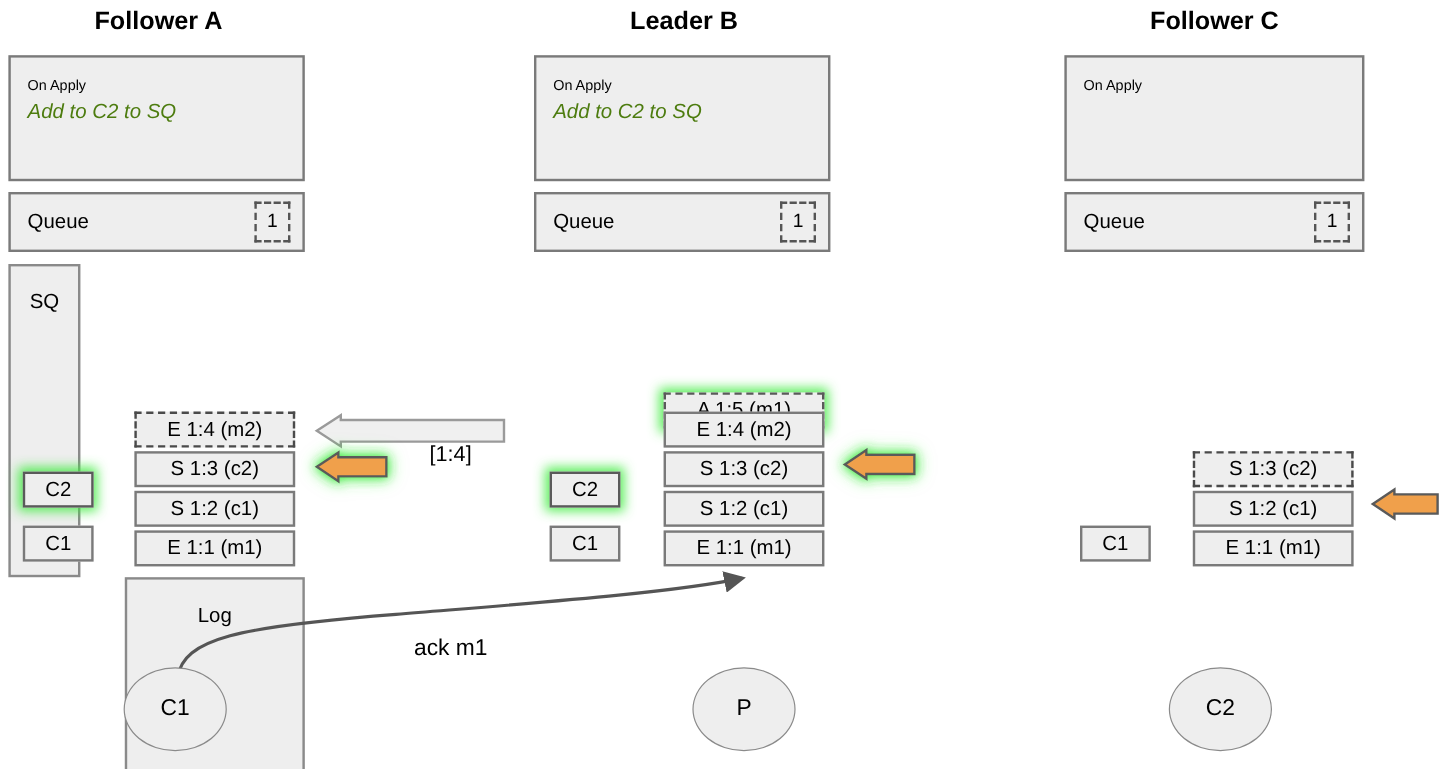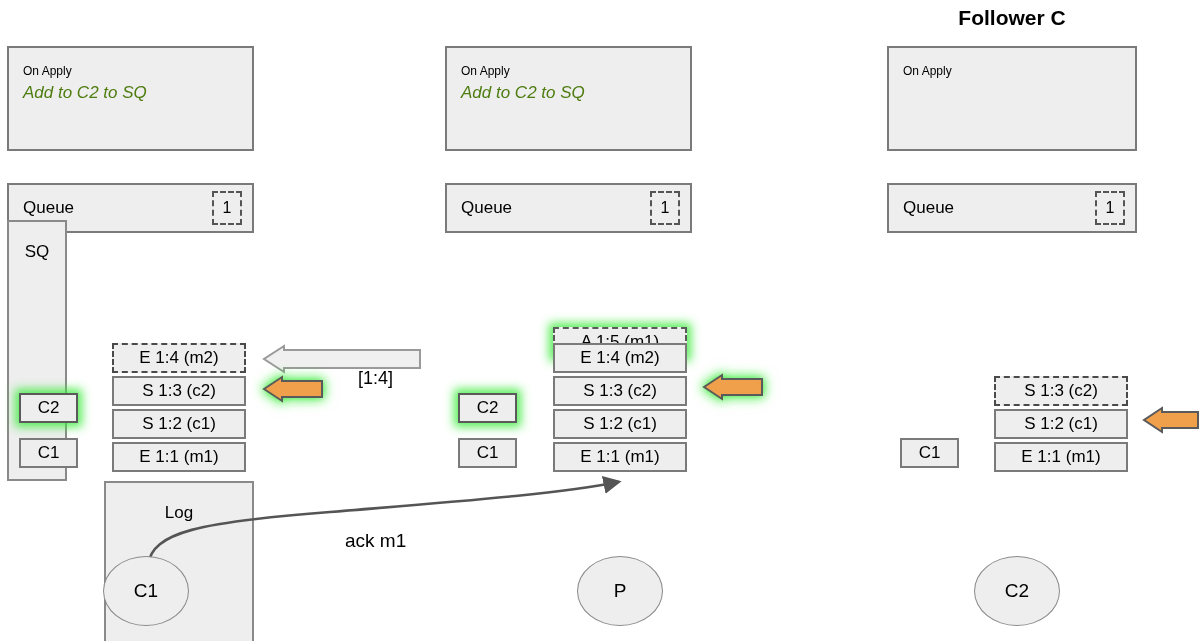--- a/index.html
+++ b/index.html
@@ -53,21 +53,20 @@
     color: #4d7c0f;
     line-height: 22px;
     white-space: nowrap;
   }
   .queue-box {
     box-sizing: border-box;
     display: flex;
     align-items: center;
     justify-content: space-between;
     padding: 0 10px 0 14px;
-    margin-top: 23px;
   }
   .queue-label {
     font-size: 17px;
     color: #000;
   }
   .queue-chip {
     width: 30px;
     height: 34px;
     border: 2px dashed #555;
     background: #eeeeee;
@@ -153,20 +152,22 @@
       <filter id="greenGlow" x="-70%" y="-70%" width="240%" height="240%">
         <feDropShadow dx="0" dy="0" stdDeviation="4" flood-color="#3ceb3c" flood-opacity="0.95"></feDropShadow>
         <feDropShadow dx="0" dy="0" stdDeviation="6" flood-color="#3ceb3c" flood-opacity="0.6"></feDropShadow>
       </filter>
       <marker id="arrowHead" viewBox="0 0 10 10" refX="8" refY="5" markerWidth="7" markerHeight="7" orient="auto-start-reverse">
         <path d="M 0 0 L 10 5 L 0 10 z" fill="#555555"></path>
       </marker>
     </defs>
   </svg>
 
+  <div class="node-title abs" style="left:7px; top:6px; width:250px;">Follower A</div>
+  <div class="node-title abs" style="left:445px; top:6px; width:250px;">Leader B</div>
   <div class="node-title abs" style="left:887px; top:6px; width:250px;">Follower C</div>
 
   <div class="panel-box onapply abs" style="left:7px; top:46px; width:247px; height:105px;">
     <div class="line1">On Apply</div>
     <div class="line2">Add to C2 to SQ</div>
   </div>
 
   <div class="panel-box queue-box abs" style="left:7px; top:160px; width:247px; height:50px;">
     <span class="queue-label">Queue</span>
     <span class="queue-chip">1</span>

